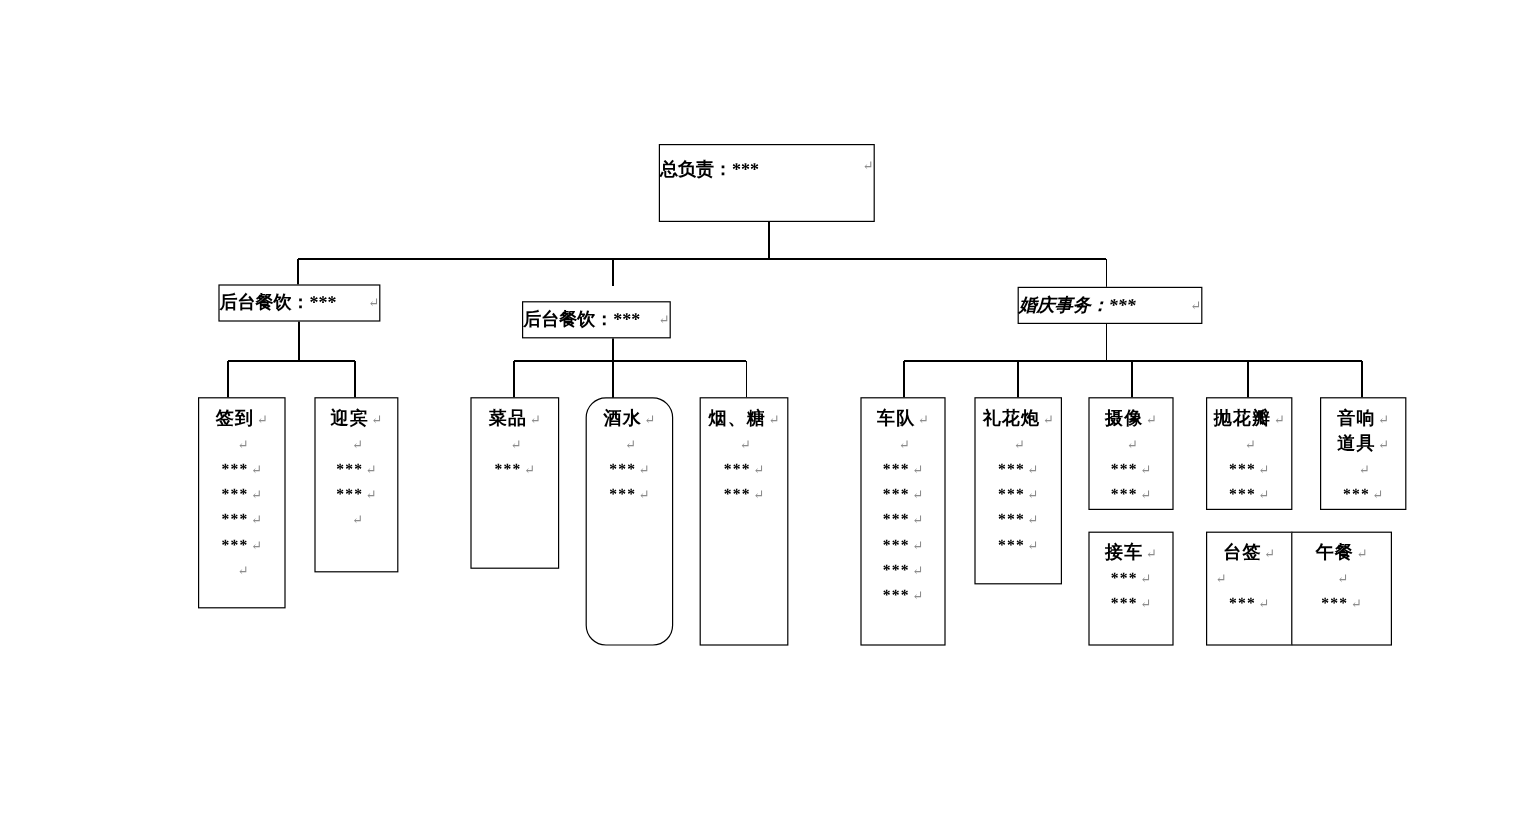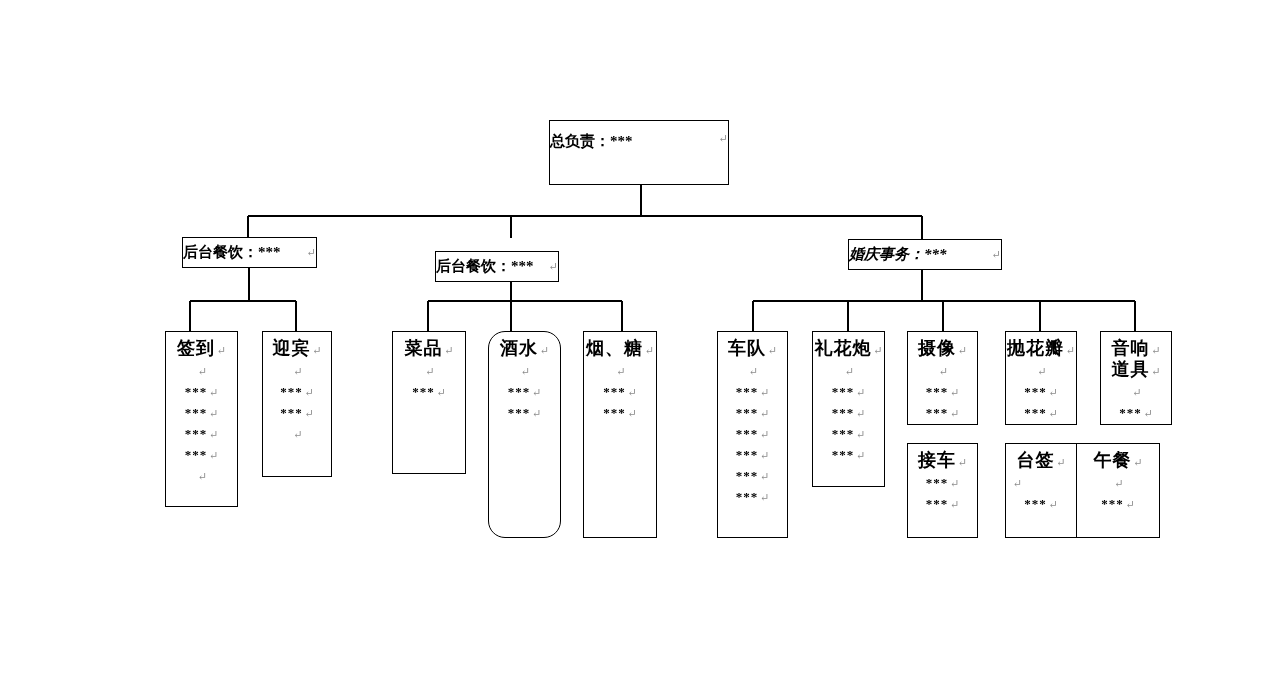--- a/index.html
+++ b/index.html
@@ -22,21 +22,21 @@
     font-weight:bold;font-size:15px;white-space:nowrap;
   }
   .hbox.root-box{align-items:flex-start;padding-top:11px;}
 
   .lbox{
     position:absolute;box-sizing:border-box;border:1.5px solid var(--box-border);
     background:var(--background);text-align:center;padding-top:6px;overflow:hidden;
   }
   .bline{height:21px;line-height:21px;}
   .bline.left{text-align:left;padding-left:5px;}
-  .ltext.cjk{font-weight:bold;font-size:18px;letter-spacing:1px;}
+  .ltext.cjk{font-weight:bold;font-size:15px;letter-spacing:1px;}
   .ltext.stars{font-weight:bold;font-size:13px;letter-spacing:1px;}
   .pilcrow{color:var(--paragraph-mark);font-size:11px;margin-left:2px;font-weight:normal;}
 </style>
 </head>
 <body style="--background: #ffffff; --box-border: #000000; --connector: #000000; --text: #000000; --paragraph-mark: #8c8c8c;">
 
 <div id="canvas">
 
   <svg id="connectors" viewBox="0 0 1263 678" xmlns="http://www.w3.org/2000/svg">
 

